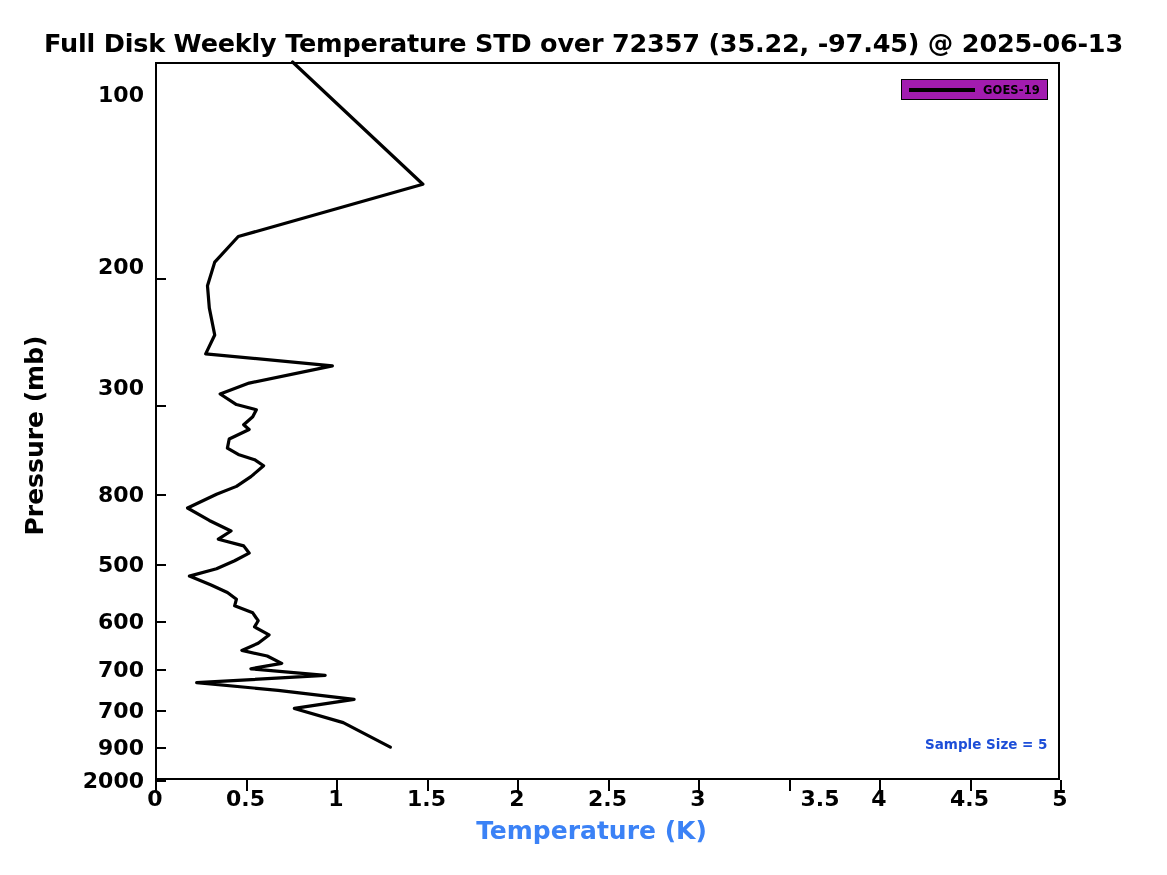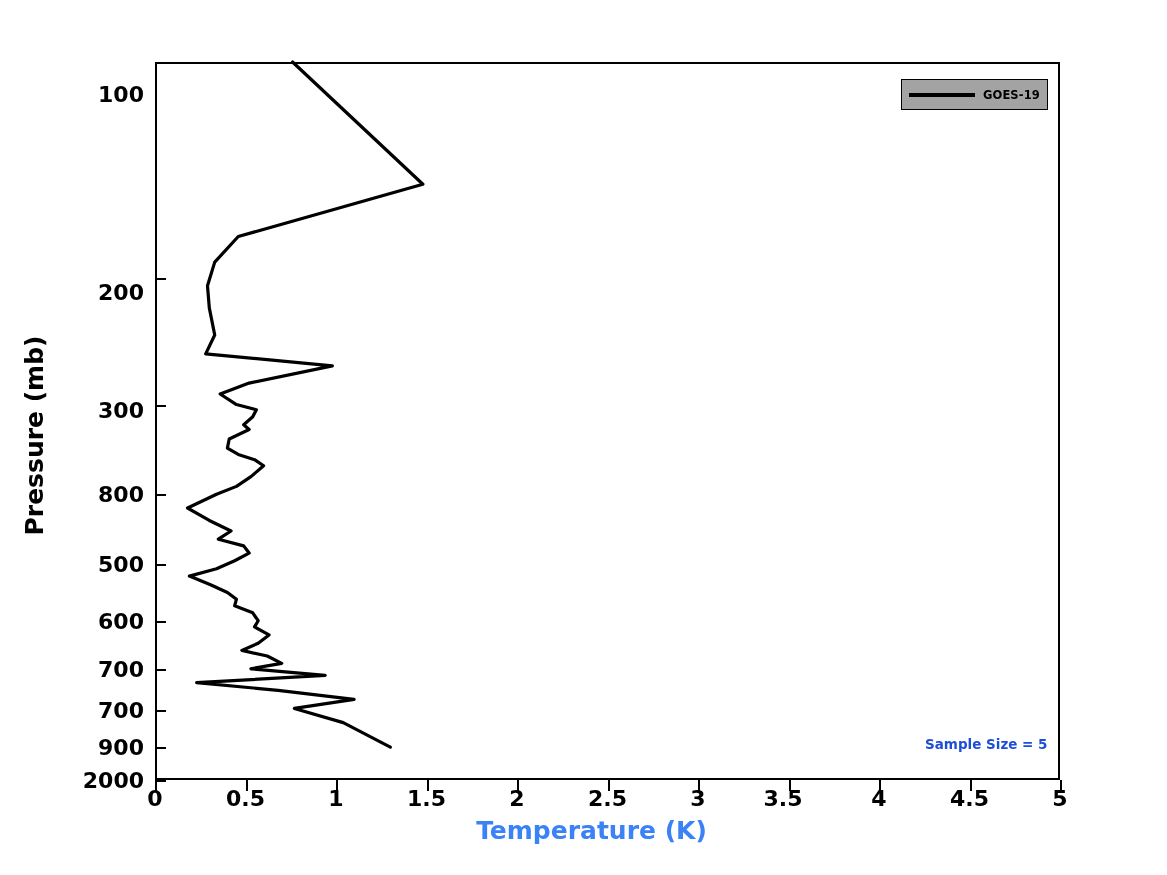--- a/index.html
+++ b/index.html
@@ -49,22 +49,22 @@
   }
   .yaxis-title{
     position:absolute; left:-116px; top:421px; width:300px; text-align:center;
     font-family:"DejaVu Sans",sans-serif;
     font-weight:bold; font-size:25px; color:#000;
     transform:rotate(-90deg); transform-origin:center center;
   }
 
   .legend{
     position:absolute; left:901px; top:79px;
-    width:147px; height:31px;
-    border:1.6px solid #000; background:#a3a3a3;
+    width:147px; height:21px;
+    border:1.6px solid #000; background:#a21caf;
     display:flex; align-items:center; box-sizing:border-box;
   }
   .legend .swatch{
     width:66px; height:0; border-top:4px solid #000; margin-left:7px;
   }
   .legend .ltext{
     font-family:"DejaVu Sans",sans-serif;
     font-weight:bold; font-size:11.5px; color:#000;
     margin-left:8px; letter-spacing:0.1px;
   }
@@ -74,34 +74,35 @@
     font-family:"DejaVu Sans",sans-serif;
     font-weight:bold; font-size:13.5px; color:#1d4ed8;
     white-space:nowrap;
   }
 </style>
 </head>
 <body>
 
 <div id="root">
 
+  <div class="title">Full Disk Weekly Temperature STD over 72357 (35.22, -97.45) @ 2025-06-13</div>
 
   <div class="plotbox"></div>
 
   <svg class="curve" viewBox="0 0 905 718" preserveAspectRatio="none">
     <polyline id="series0" fill="none" stroke="#000000" stroke-width="3.21" stroke-linejoin="round" stroke-linecap="round" points="137.56,0.00 267.88,122.25 83.26,174.50 59.73,200.15 52.49,223.84 54.30,245.86 59.73,272.99 50.68,291.90 177.38,303.89 94.12,321.06 65.16,332.00 81.45,342.57 101.36,347.73 97.74,354.80 88.69,362.70 94.12,367.53 74.21,376.98 72.40,386.15 83.26,392.42 99.55,397.69 108.60,403.73 95.93,414.64 81.45,424.38 61.54,432.28 32.58,446.00 54.30,458.44 76.02,469.01 63.35,477.21 88.69,483.89 94.12,491.07 79.64,498.73 61.54,506.81 34.39,514.09 56.11,522.96 72.40,530.44 81.45,537.20 79.64,543.81 97.74,550.82 103.17,558.71 99.55,564.89 114.03,572.94 103.17,581.26 86.88,588.43 112.22,594.05 126.70,601.39 95.93,606.78 170.14,613.39 41.63,620.72 123.08,628.29 199.10,637.31 139.37,646.46 188.24,660.65 235.30,685.15"></polyline>
   </svg>
 
   <div id="yticks">
       <div class="ytick" style="top: 62px;"></div>
       <div class="ytlabel" style="top: 62px; margin-top: 32px;">100</div>
       <div class="ytick" style="top: 278.14px;"></div>
-      <div class="ytlabel" style="top: 292px;">200</div>
+      <div class="ytlabel" style="top: 266px;">200</div>
       <div class="ytick" style="top: 404.573px;"></div>
-      <div class="ytlabel" style="top: 410px;">300</div>
+      <div class="ytlabel" style="top: 387px;">300</div>
       <div class="ytick" style="top: 494.279px;"></div>
       <div class="ytlabel" style="top: 494.279px;">800</div>
       <div class="ytick" style="top: 563.86px;"></div>
       <div class="ytlabel" style="top: 563.86px;">500</div>
       <div class="ytick" style="top: 620.713px;"></div>
       <div class="ytlabel" style="top: 620.713px;">600</div>
       <div class="ytick" style="top: 668.78px;"></div>
       <div class="ytlabel" style="top: 668.78px;">700</div>
       <div class="ytick" style="top: 710.419px;"></div>
       <div class="ytlabel" style="top: 710.419px;">700</div>
@@ -119,21 +120,21 @@
       <div class="xtlabel" style="left: 336px;">1</div>
       <div class="xtick" style="left: 426.5px;"></div>
       <div class="xtlabel" style="left: 426.5px;">1.5</div>
       <div class="xtick" style="left: 517px;"></div>
       <div class="xtlabel" style="left: 517px;">2</div>
       <div class="xtick" style="left: 607.5px;"></div>
       <div class="xtlabel" style="left: 607.5px;">2.5</div>
       <div class="xtick" style="left: 698px;"></div>
       <div class="xtlabel" style="left: 698px;">3</div>
       <div class="xtick" style="left: 788.5px;"></div>
-      <div class="xtlabel" style="left: 783px;">3.5</div>
+      <div class="xtlabel" style="left: 820px;">3.5</div>
       <div class="xtick" style="left: 879px;"></div>
       <div class="xtlabel" style="left: 879px;">4</div>
       <div class="xtick" style="left: 969.5px;"></div>
       <div class="xtlabel" style="left: 969.5px;">4.5</div>
       <div class="xtick" style="left: 1060px;"></div>
       <div class="xtlabel" style="left: 1060px;">5</div>
     </div>
 
   <div class="xaxis-title">Temperature (K)</div>
   <div class="yaxis-title">Pressure (mb)</div>

